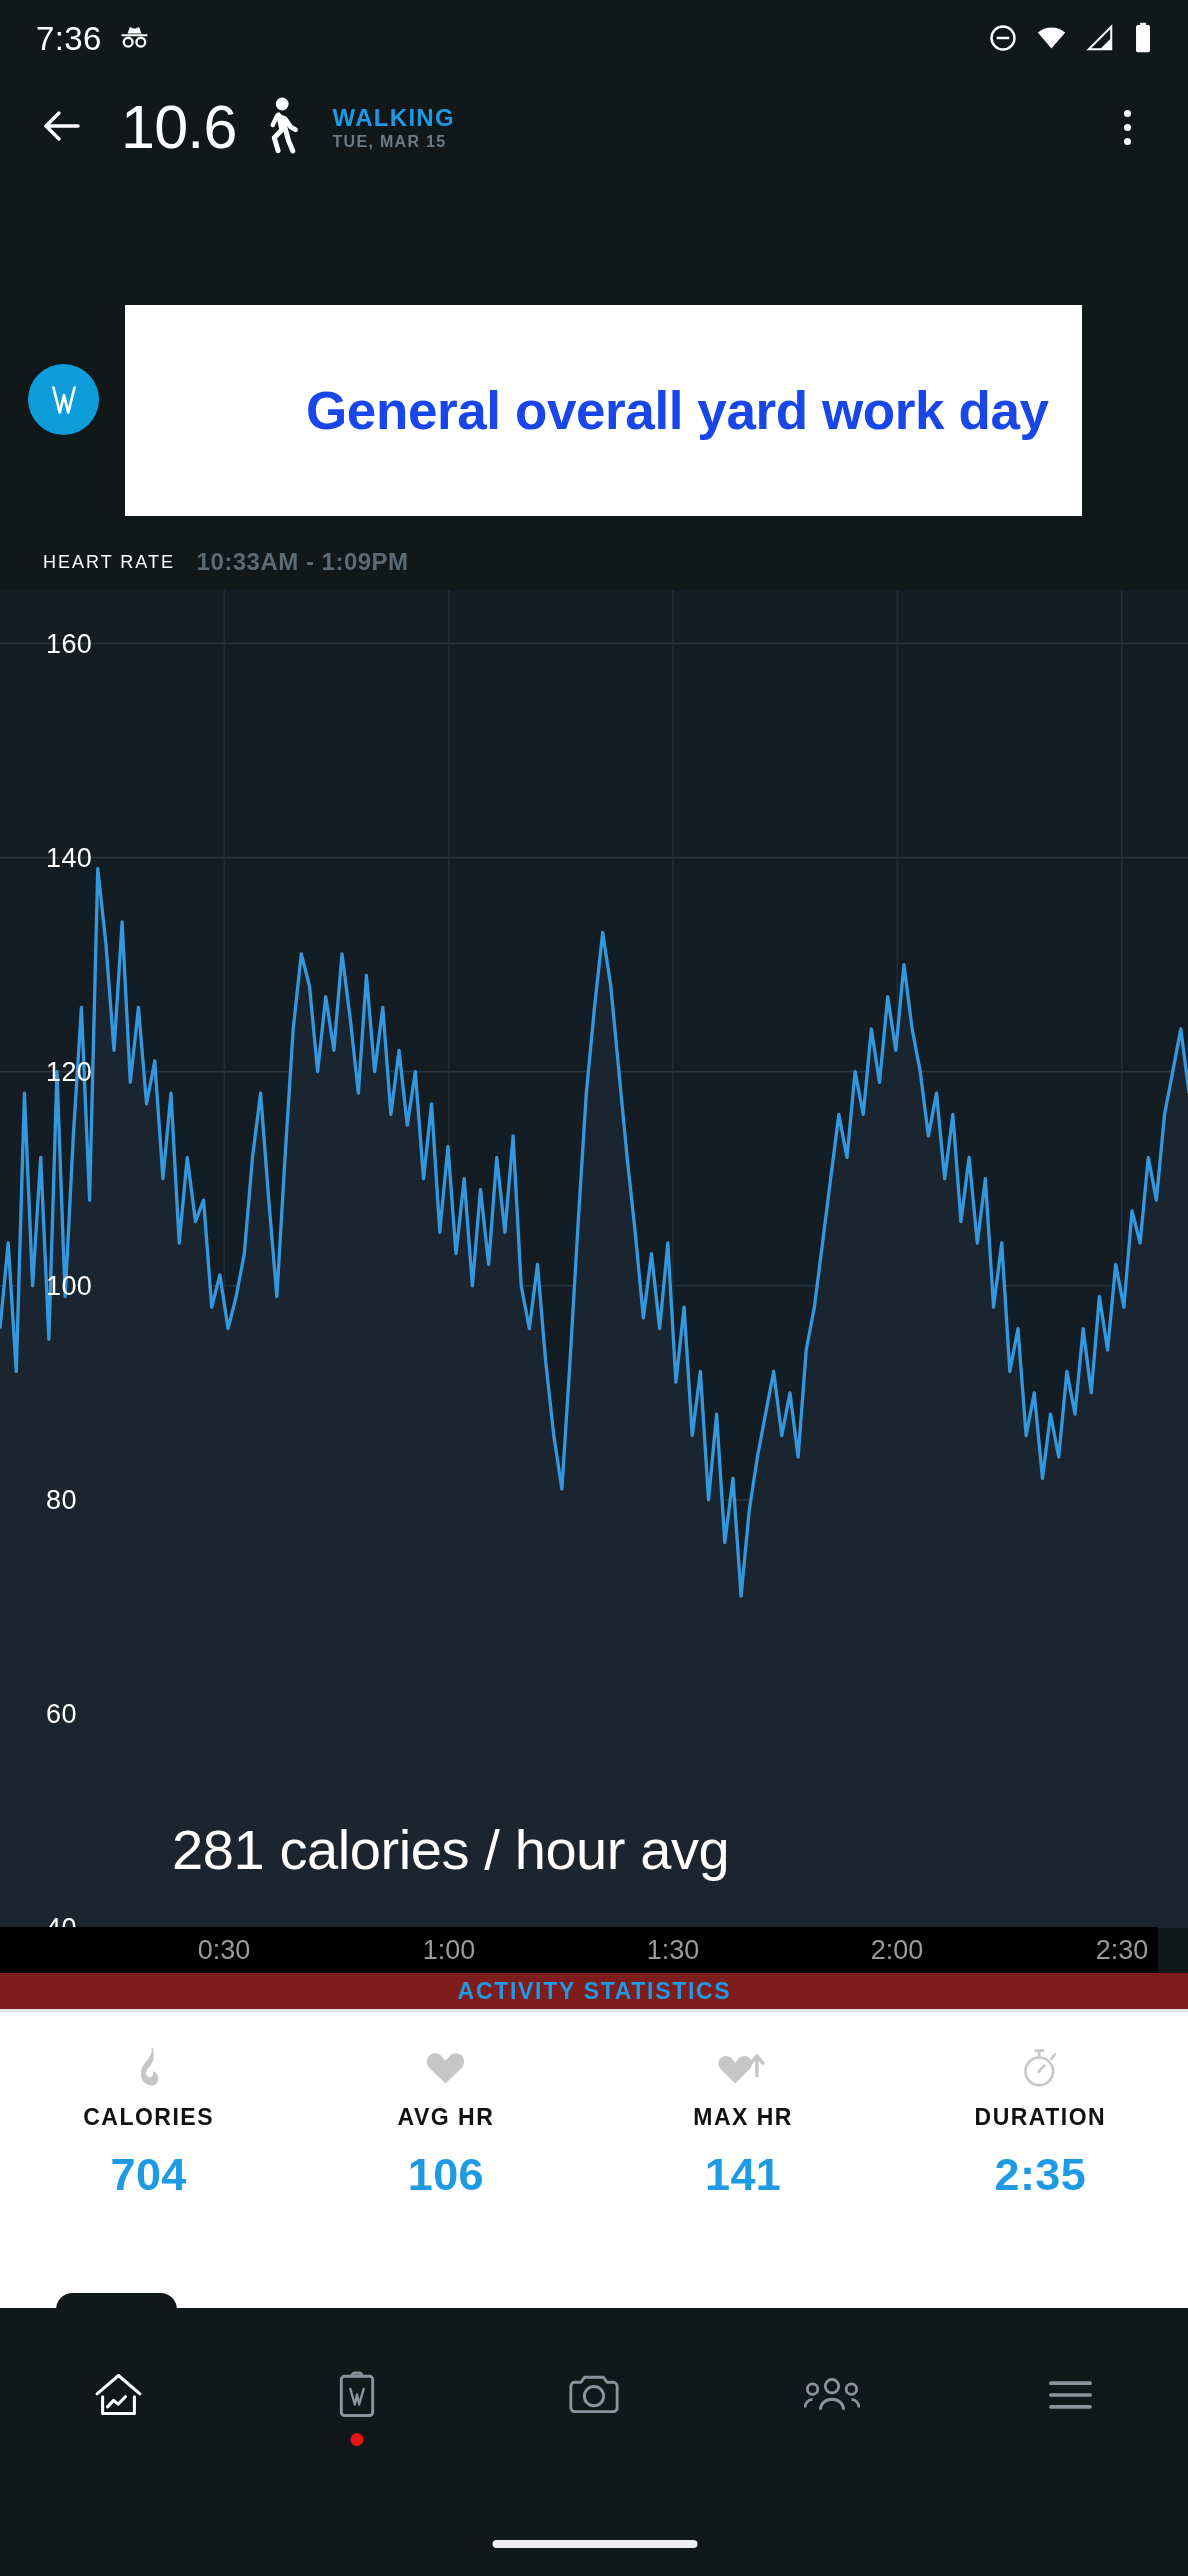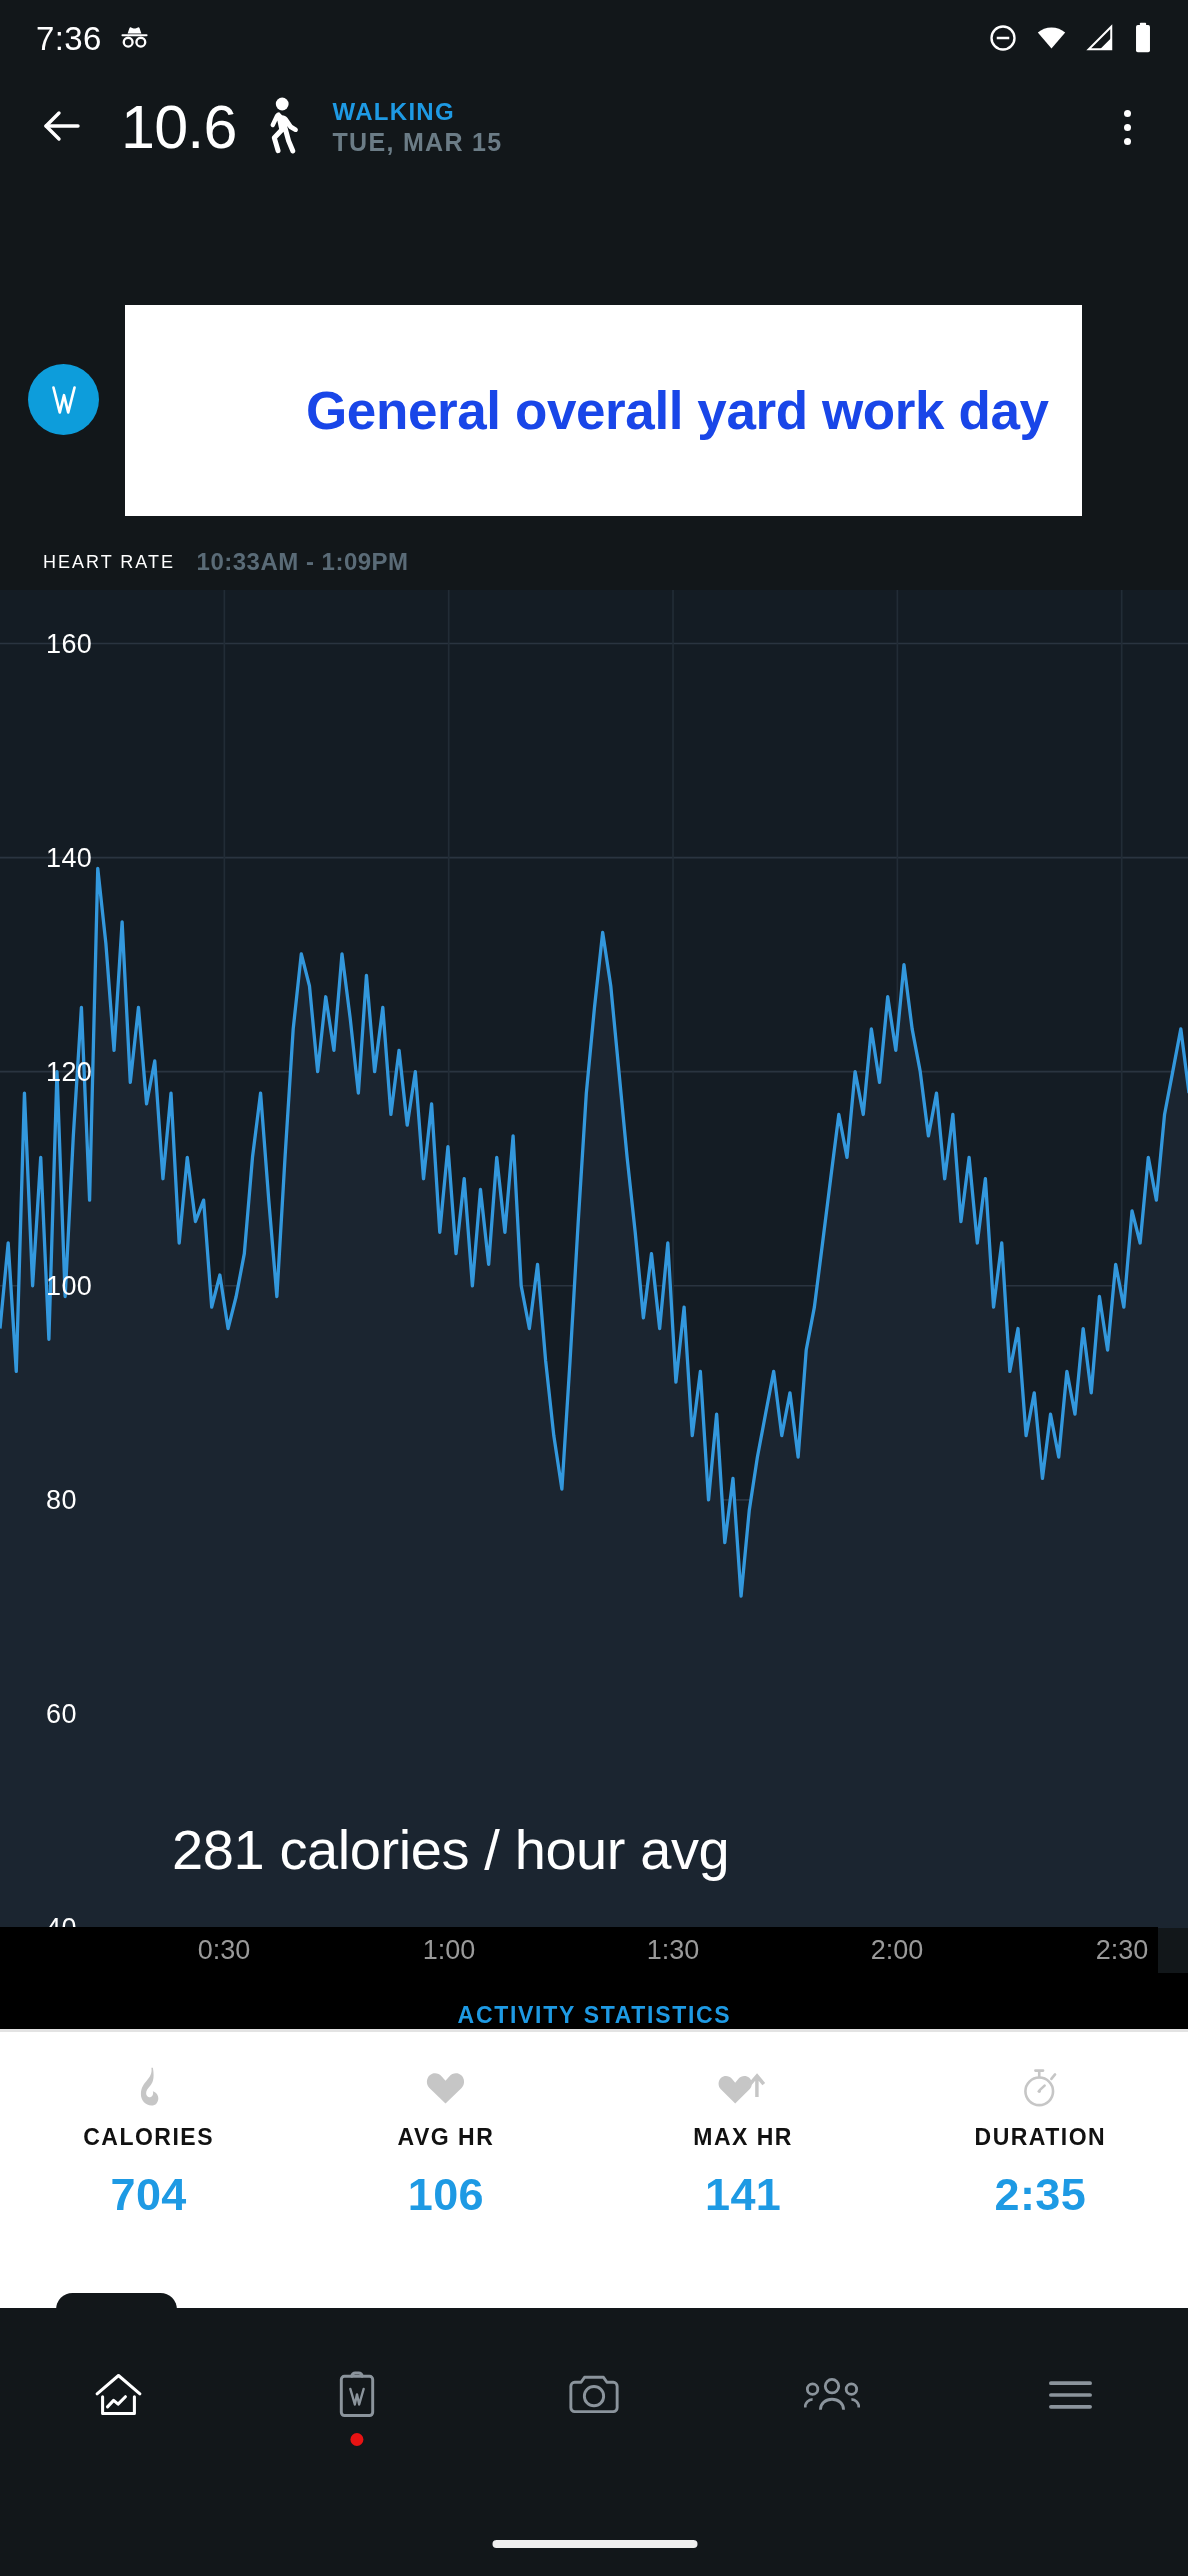--- a/index.html
+++ b/index.html
@@ -27,21 +27,21 @@
     display:flex; align-items:center; padding:0 30px; background:#12171a;
   }
   .back-btn{ width:63px; height:63px; display:flex; align-items:center; justify-content:center; }
   .distance{
     color:#fff; font-size:61px; font-weight:400; letter-spacing:-0.8px;
     margin-left:28px; line-height:1;
   }
   .walk-icon{ margin-left:18px; display:flex; align-items:center; }
   .act-block{ margin-left:30px; line-height:1.15; }
   .act-type{ color:#1e9ae4; font-size:24px; font-weight:700; letter-spacing:1.3px; }
-  .act-date{ color:#6b7c86; font-size:25px; font-weight:700; letter-spacing:1.3px; margin-top:1.7px; }
+  .act-date{ color:#6b7c86; font-size:16px; font-weight:700; letter-spacing:1.3px; margin-top:1.7px; }
   .overflow-btn{
     margin-left:auto; width:63px; height:63px;
     display:flex; flex-direction:column; align-items:center; justify-content:center; gap:6.6px;
   }
   .dot3{ width:7.4px; height:7.4px; border-radius:50%; background:#fff; }
 
   
   .noterow{
     position:absolute; top:305px; left:0; width:1189px; height:215px;
     display:flex; align-items:flex-start;
@@ -93,22 +93,22 @@
     position:absolute; top:50%; transform:translate(-50%,-50%);
     color:#9a9a9a; font-size:27px;
   }
 
   
   .white-sec{
     position:absolute; top:1973px; left:0; width:1189px; height:335px;
     background:#fff;
   }
   .stats-banner{
-    height:56px; display:flex; align-items:flex-end; justify-content:center;
-    background:#000000;
+    height:36px; display:flex; align-items:center; justify-content:center;
+    background:#7f1d1d;
   }
   .stats-banner span{
     color:#1e9ae4; font-size:23px; font-weight:700; letter-spacing:1.7px;
   }
   .banner-div{ height:2.5px; background:#e3e3e3; width:100%; }
   .stats-row{ display:flex; padding-top:30px; }
   .stat{ flex:1; display:flex; flex-direction:column; align-items:center; }
   .stat-icon{ height:51px; display:flex; align-items:center; justify-content:center; }
   .stat-label{
     color:#111; font-size:23px; font-weight:700; letter-spacing:1.5px; margin-top:11.6px;

